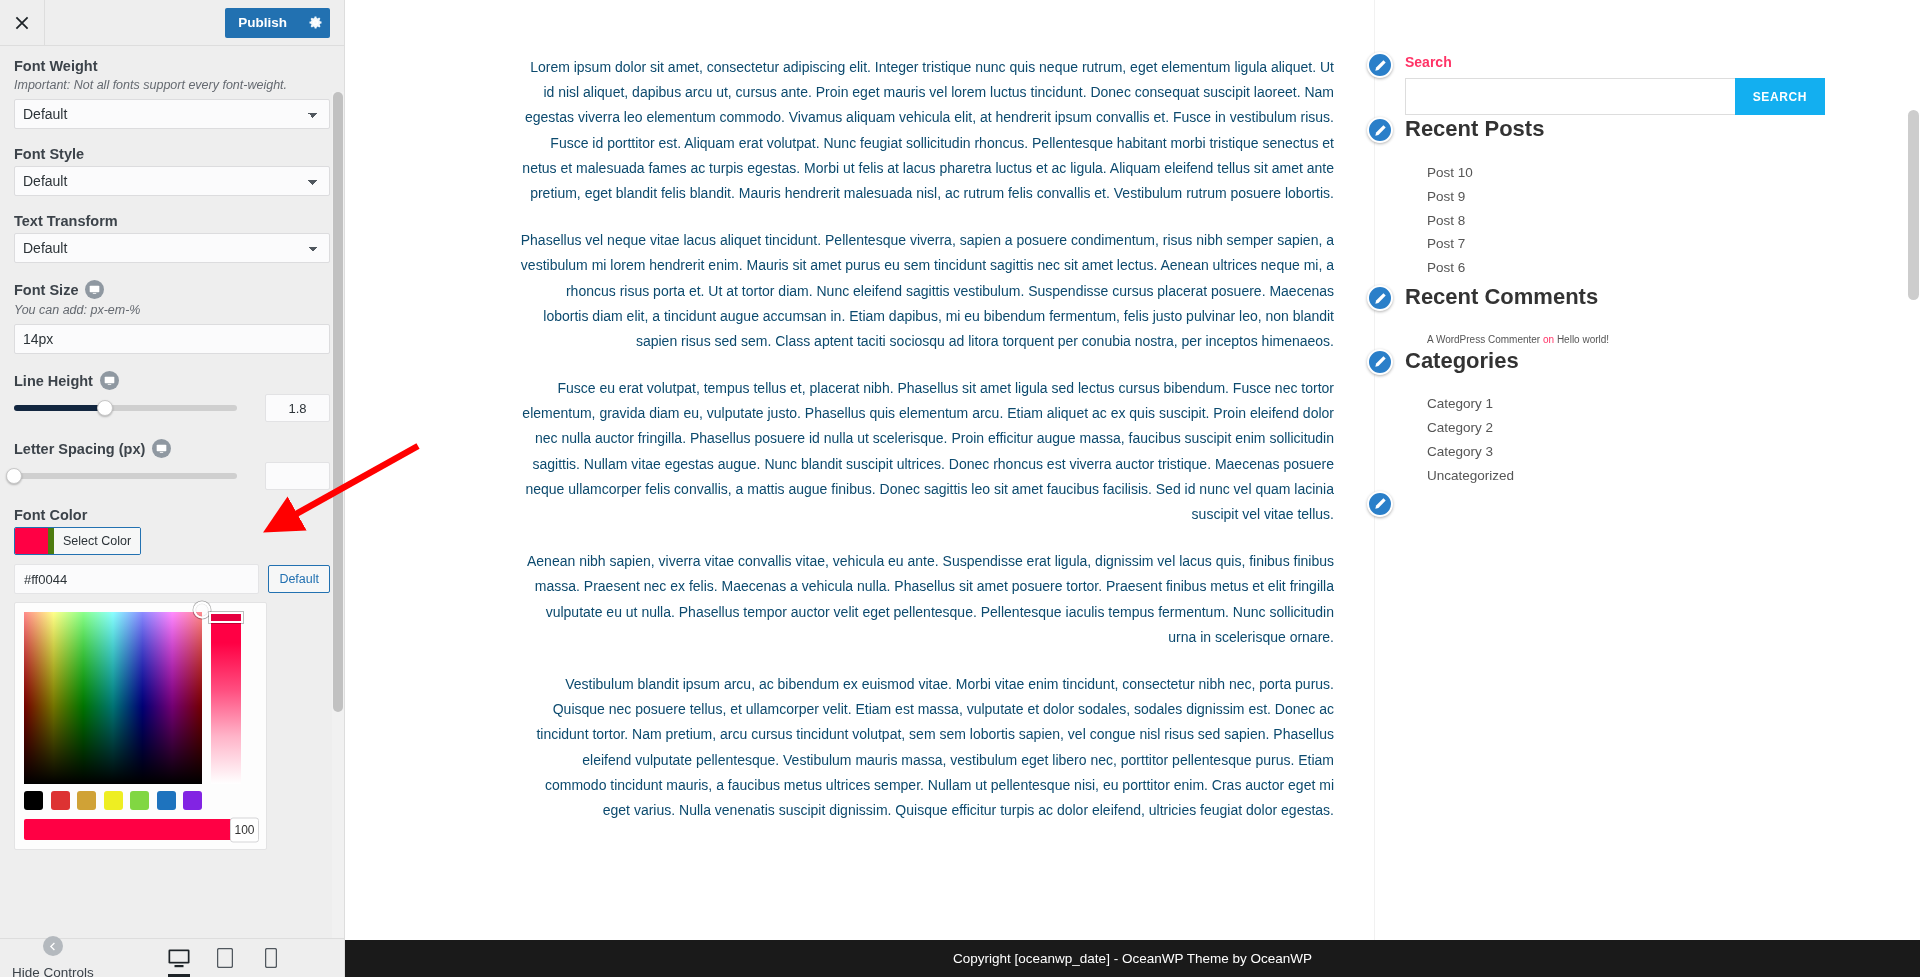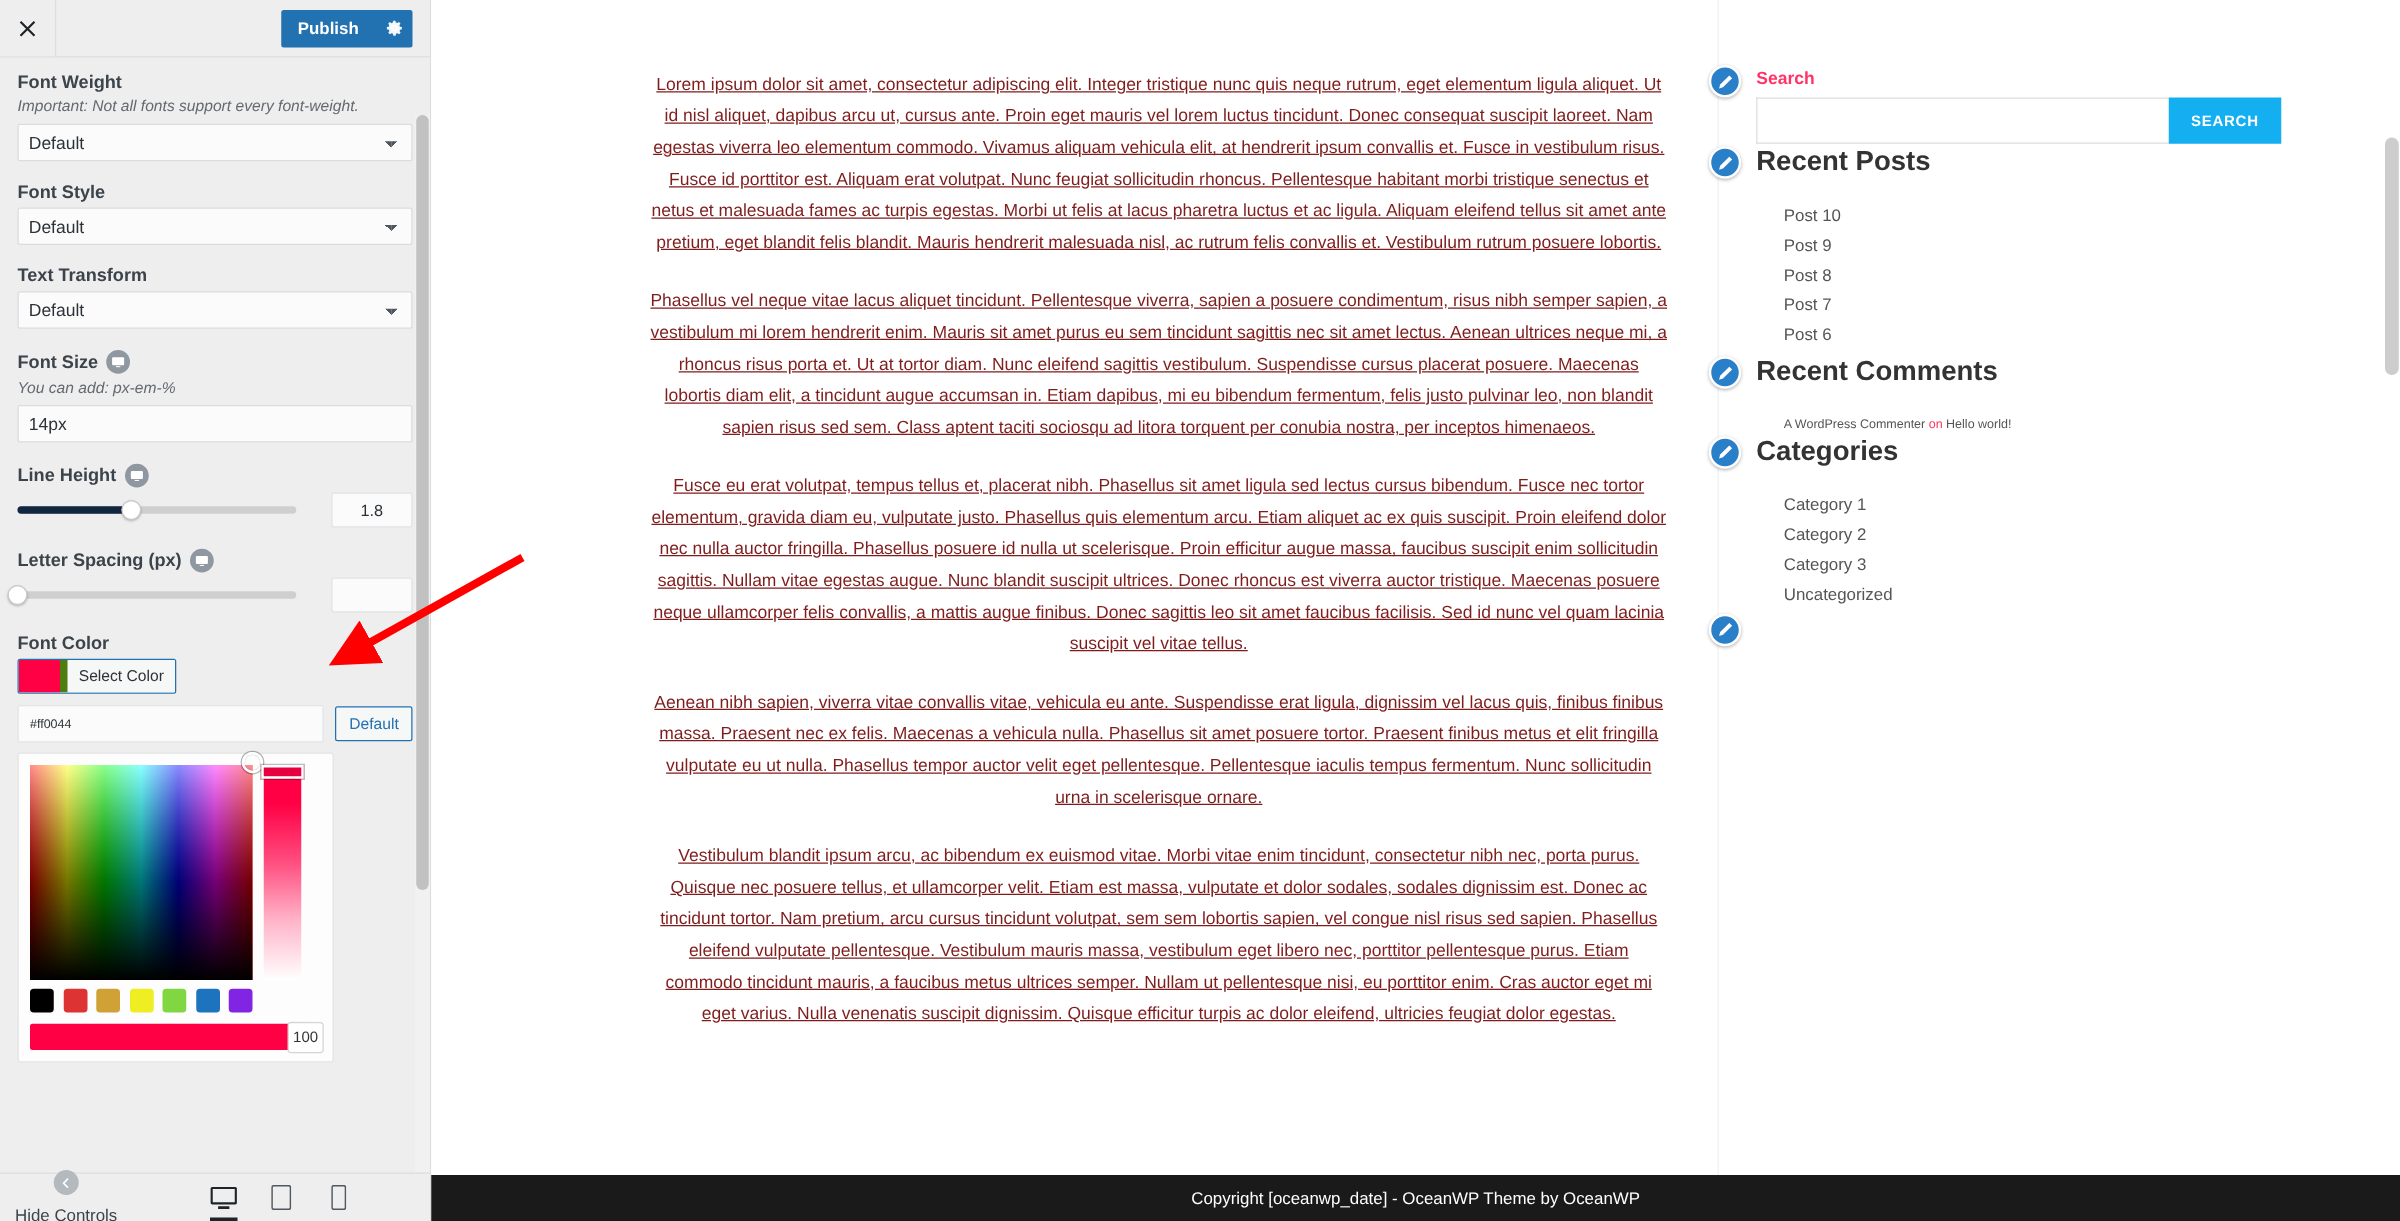--- a/index.html
+++ b/index.html
@@ -138,21 +138,21 @@
   .color-swatch-big { width: 33px; background: #ff0044; }
   .color-btn-lbl {
     padding: 0 9px; font-size: 12.5px; color: #2c3338;
     display: flex; align-items: center; background: #f6f7f7;
     border-left: 6px solid #4d7c0f;
   }
   .hex-row { display: flex; align-items: center; gap: 9px; margin-top: 9px; }
   .hex-input {
     flex: 1 1 auto; height: 30px;
     border: 1px solid #e4e4e6; background: #fbfbfc;
-    font-size: 10px; color: #2c3338; padding: 0 9px;
+    font-size: 13px; color: #2c3338; padding: 0 9px;
     font-family: "Liberation Sans", sans-serif;
     border-radius: 2px;
   }
   .default-btn {
     height: 28px; padding: 0 10px;
     border: 1px solid #2271b1; border-radius: 2px;
     background: #f6f7f7; color: #2271b1;
     font-size: 12.5px; cursor: pointer;
     display: flex; align-items: center;
     font-family: "Liberation Sans", sans-serif;
@@ -264,27 +264,26 @@
     flex: 1 1 auto; display: flex;
     padding: 0; overflow: hidden;
     position: relative;
   }
   .content-col {
     width: 1030px;
     padding: 55px 40px 0 175px;
     border-right: 1px solid #f1f1f1;
   }
   .content-col p {
-    color: #7f1d1d;
+    color: #0c4a6e;
     font-size: 14px;
     line-height: 1.8;
     letter-spacing: 0;
     margin-bottom: 22px;
-    text-align: center;
-    text-decoration: underline;
+    text-align: right;
   }
   .sidebar-col {
     width: 490px;
     padding: 50px 40px 0 30px;
     position: relative;
   }
   .widget { position: relative; }
   .widget-edit {
     position: absolute; left: -38px; top: 2px;
     width: 26px; height: 26px; border-radius: 50%;

